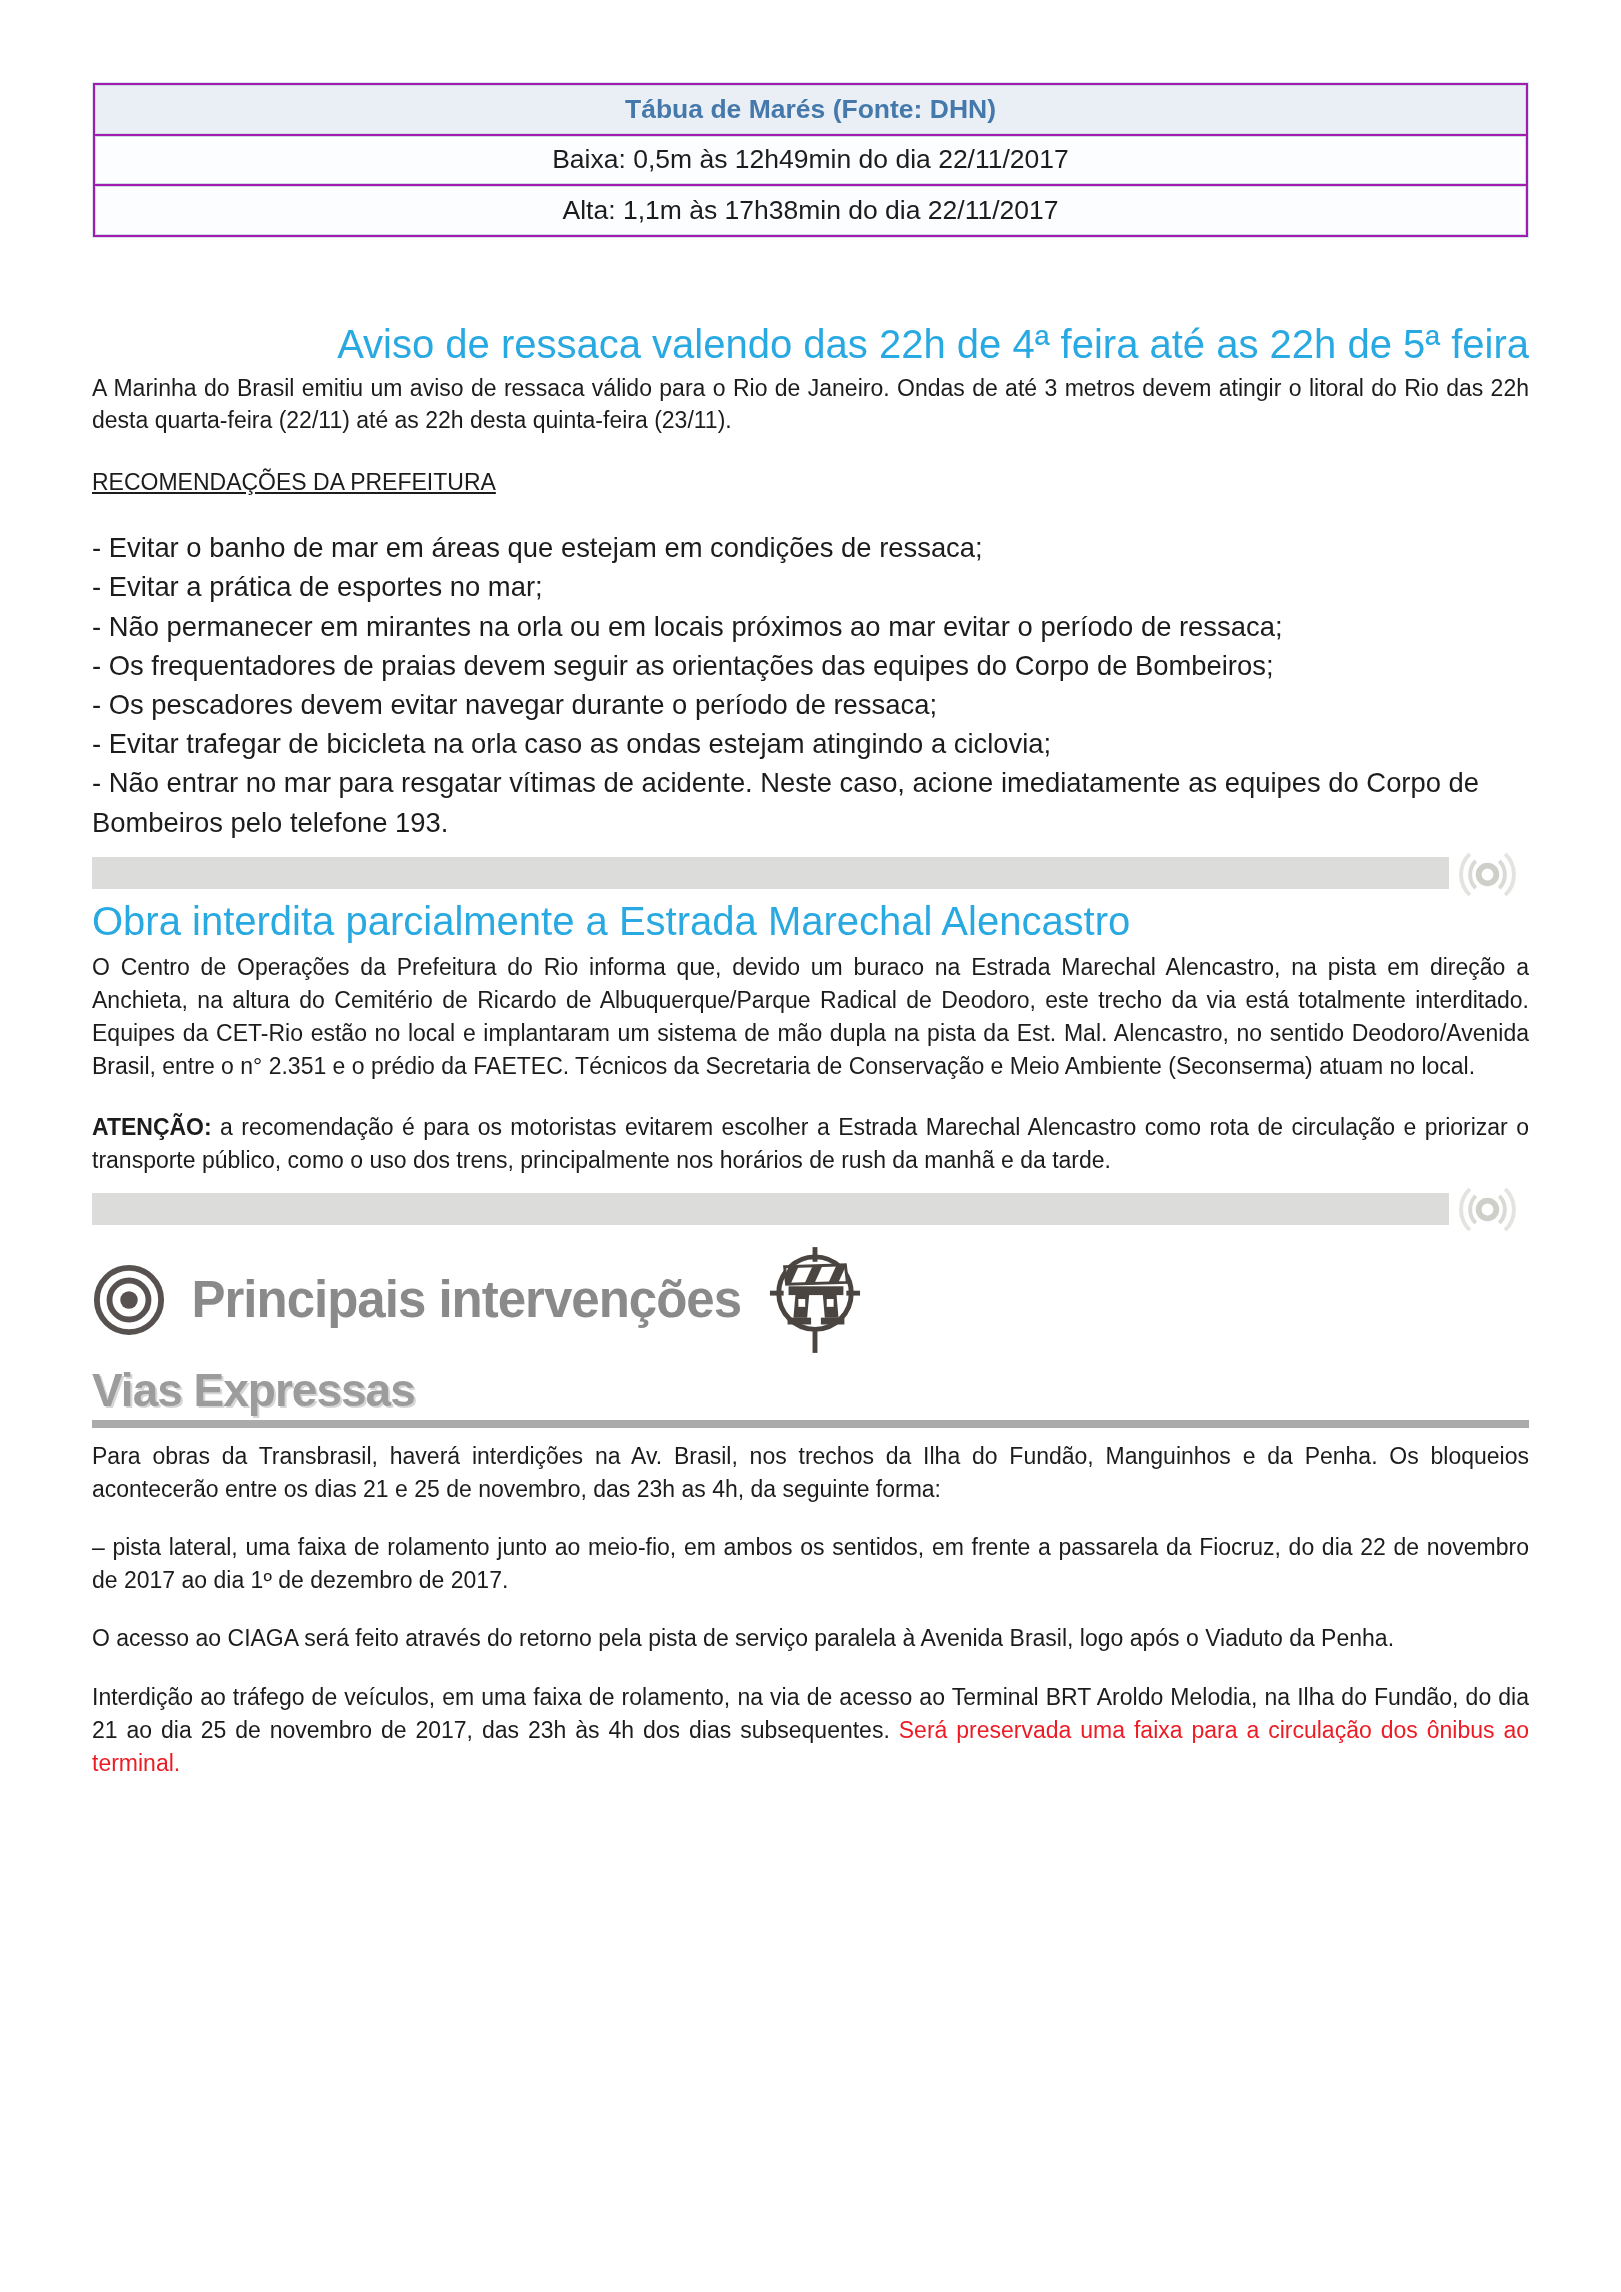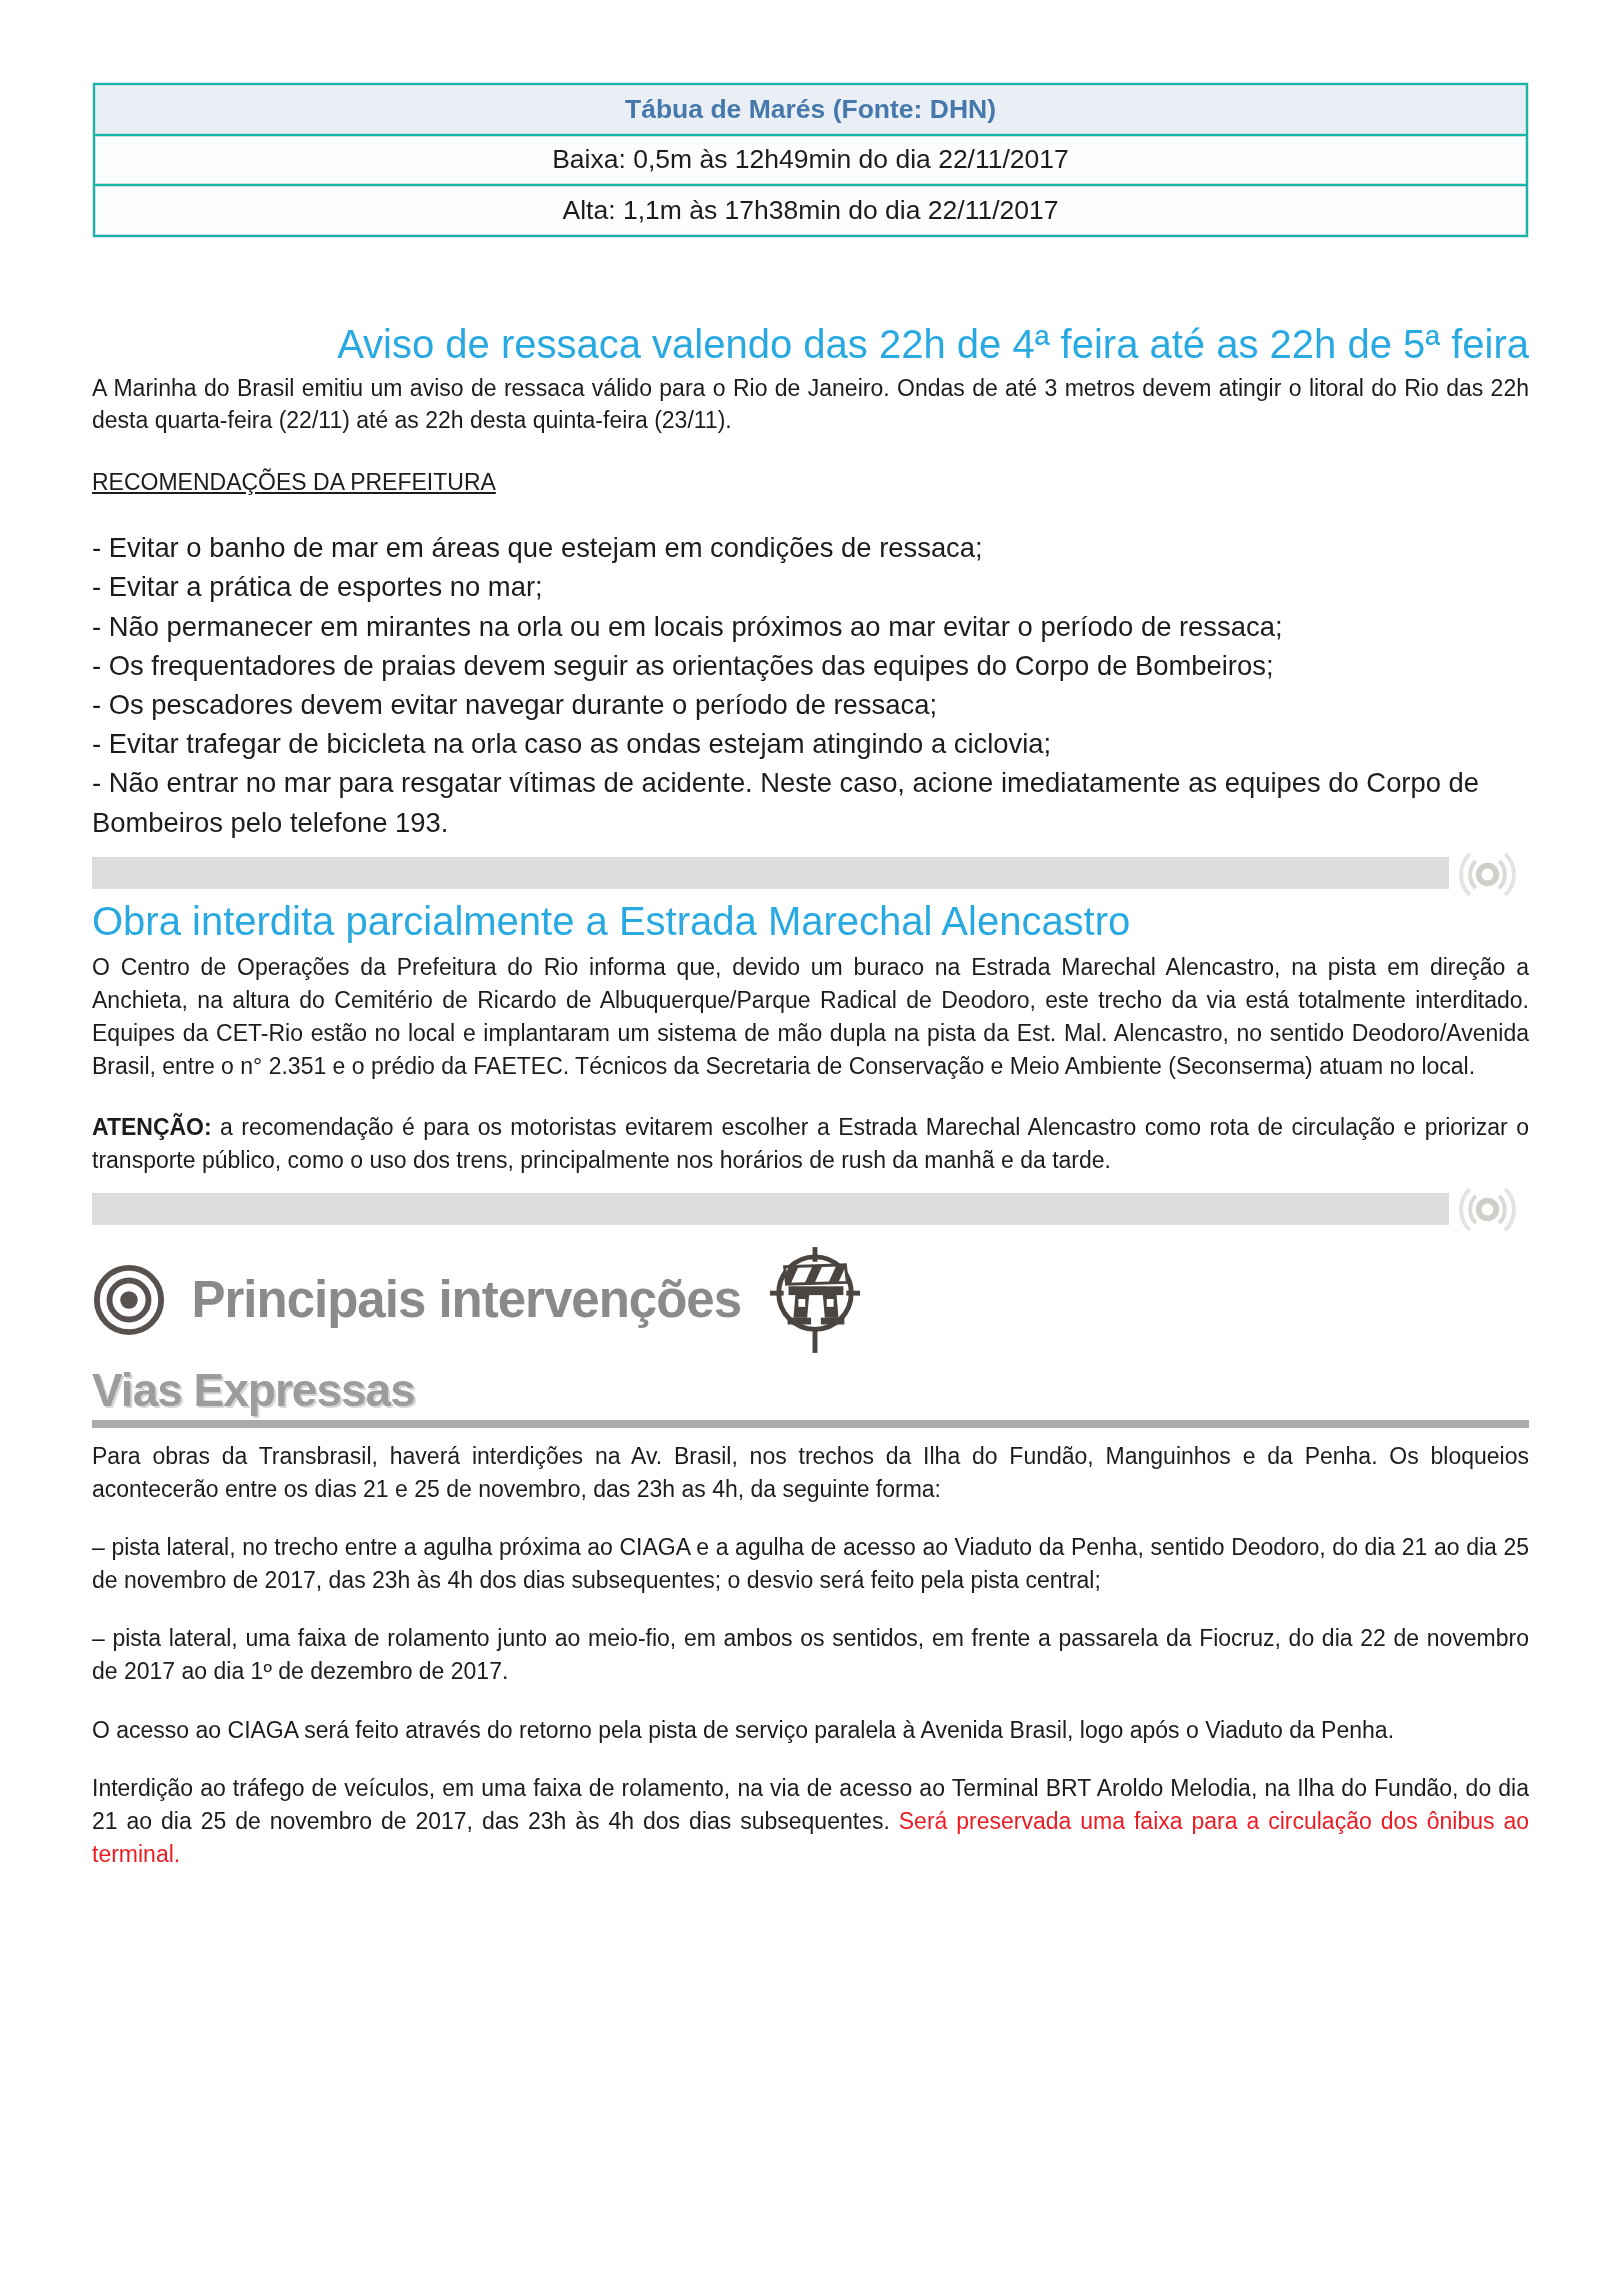--- a/index.html
+++ b/index.html
@@ -15,21 +15,21 @@
     width:1621px;height:2293px;
     padding:82px 92px 0 92px;
     position:relative;
   }
   
   table.tide{
     width:100%;
     border-collapse:separate;
     border-spacing:2px;
     border:1px solid #dbe4ed;
-    background:#14b8a6;
+    background:#a21caf;
   }
   table.tide th, table.tide td{
     border:1px solid #cfdce8;
     text-align:center;
     font-size:26.5px;
     padding:7.8px 9.8px;
   }
   table.tide th{
     background:#e9eff5;
     color:#4679ab;
@@ -226,21 +226,20 @@
     </span>
   </div>
 
   <div class="ve-wrap">
     <div class="ve-title">Vias Expressas</div>
     <div class="ve-rule"></div>
   </div>
 
 
   <p class="body-p justify mt12">Para obras da Transbrasil, haverá interdições na Av. Brasil, nos trechos da Ilha do Fundão, Manguinhos e da Penha. Os bloqueios acontecerão entre os dias 21 e 25 de novembro, das 23h as 4h, da seguinte forma:</p>
-  <p class="body-p justify mt26">– pista lateral, no trecho entre a agulha próxima ao CIAGA e a agulha de acesso ao Viaduto da Penha, sentido Deodoro, do dia 21 ao dia 25 de novembro de 2017, das 23h às 4h dos dias subsequentes; o desvio será feito pela pista central;</p>
   <p class="body-p justify mt26">– pista lateral, uma faixa de rolamento junto ao meio-fio, em ambos os sentidos, em frente a passarela da Fiocruz, do dia 22 de novembro de 2017 ao dia 1º de dezembro de 2017.</p>
   <p class="body-p justify mt26">O acesso ao CIAGA será feito através do retorno pela pista de serviço paralela à Avenida Brasil, logo após o Viaduto da Penha.</p>
 
   <p class="body-p justify mt26">
     <span>Interdição ao tráfego de veículos, em uma faixa de rolamento, na via de acesso ao Terminal BRT Aroldo Melodia, na Ilha do Fundão, do dia 21 ao dia 25 de novembro de 2017, das 23h às 4h dos dias subsequentes. </span><span class="red">Será preservada uma faixa para a circulação dos ônibus ao terminal.</span>
   </p>
 
 </div>
 
 

